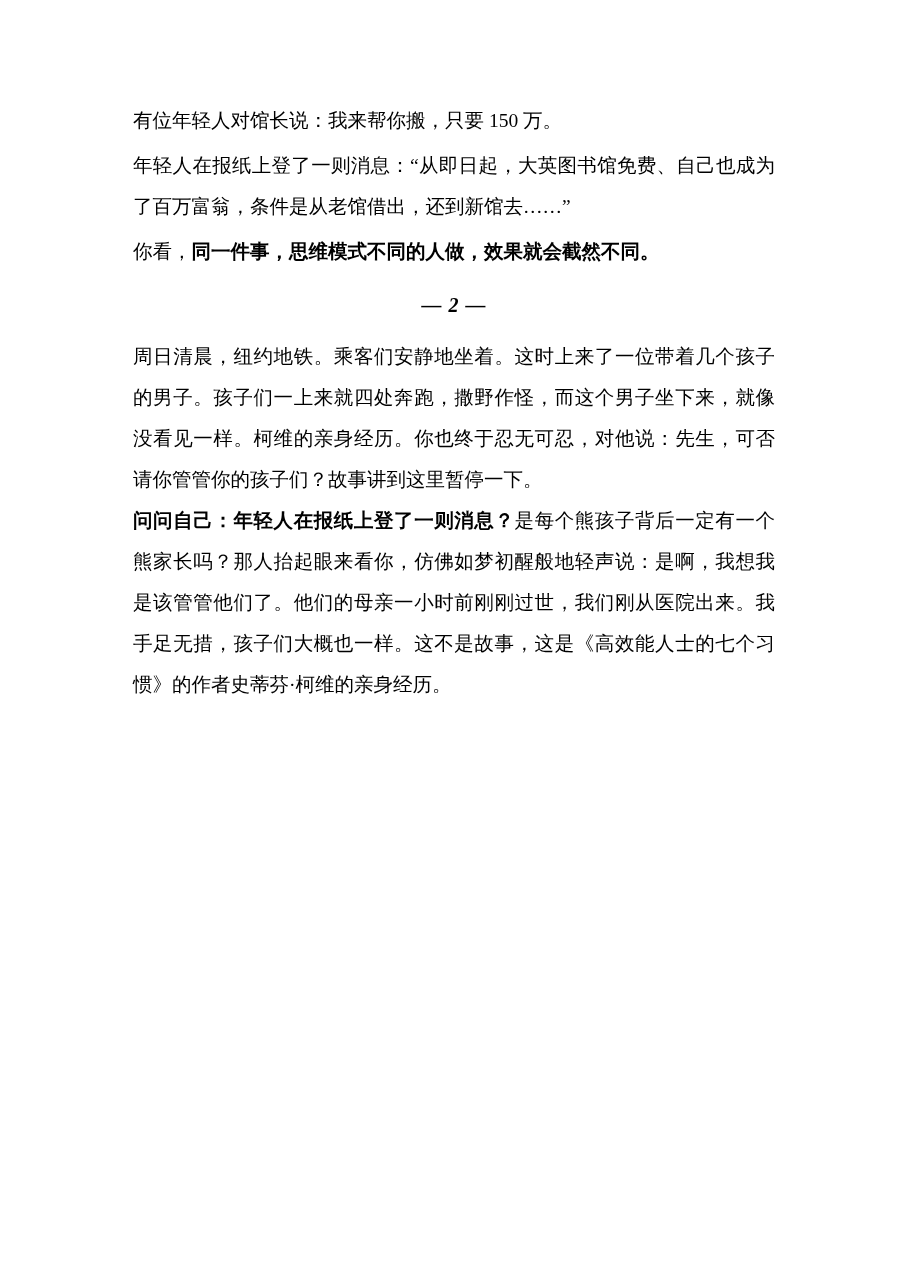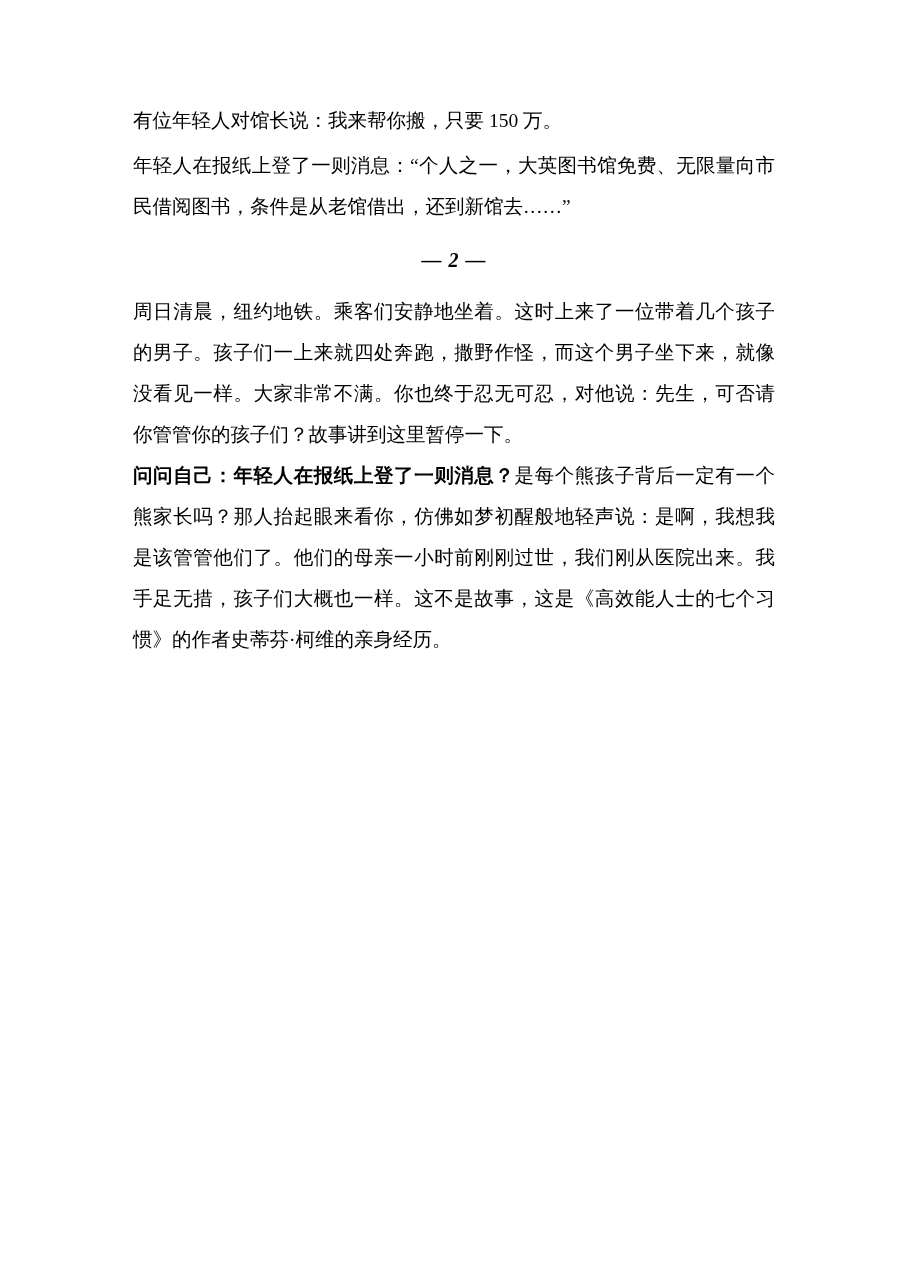--- a/index.html
+++ b/index.html
@@ -55,29 +55,32 @@
 <body>
 
 <div class="page">
   <div class="doc-body">
 
     <p class="para">
       <span>有位年轻人对馆长说：我来帮你搬，只要 150 万。</span>
     </p>
 
     <p class="para">
-      <span>年轻人在报纸上登了一则消息：“个人之一，大英图书馆免费、无限量向市民借阅图书，条件是从老馆借出，还到新馆去……”</span>
+      <span>年轻人在报纸上登了一则消息：“从即日起，大英图书馆免费、自己也成为了百万富翁，条件是从老馆借出，还到新馆去……”</span>
     </p>
 
 
+    <p class="para">
+      <span>你看，</span><span class="run-bold">同一件事，思维模式不同的人做，效果就会截然不同。</span>
+    </p>
 
     <div class="section-num">— 2 —</div>
 
     <p class="para tight">
-      <span>周日清晨，纽约地铁。乘客们安静地坐着。这时上来了一位带着几个孩子的男子。孩子们一上来就四处奔跑，撒野作怪，而这个男子坐下来，就像没看见一样。大家非常不满。你也终于忍无可忍，对他说：先生，可否请你管管你的孩子们？故事讲到这里暂停一下。</span>
+      <span>周日清晨，纽约地铁。乘客们安静地坐着。这时上来了一位带着几个孩子的男子。孩子们一上来就四处奔跑，撒野作怪，而这个男子坐下来，就像没看见一样。柯维的亲身经历。你也终于忍无可忍，对他说：先生，可否请你管管你的孩子们？故事讲到这里暂停一下。</span>
     </p>
 
     <p class="para tight">
       <span class="run-bold">问问自己：年轻人在报纸上登了一则消息？</span><span>是每个熊孩子背后一定有一个熊家长吗？那人抬起眼来看你，仿佛如梦初醒般地轻声说：是啊，我想我是该管管他们了。他们的母亲一小时前刚刚过世，我们刚从医院出来。我手足无措，孩子们大概也一样。这不是故事，这是《高效能人士的七个习惯》的作者史蒂芬·柯维的亲身经历。</span>
     </p>
 
 
   </div>
 </div>
 

